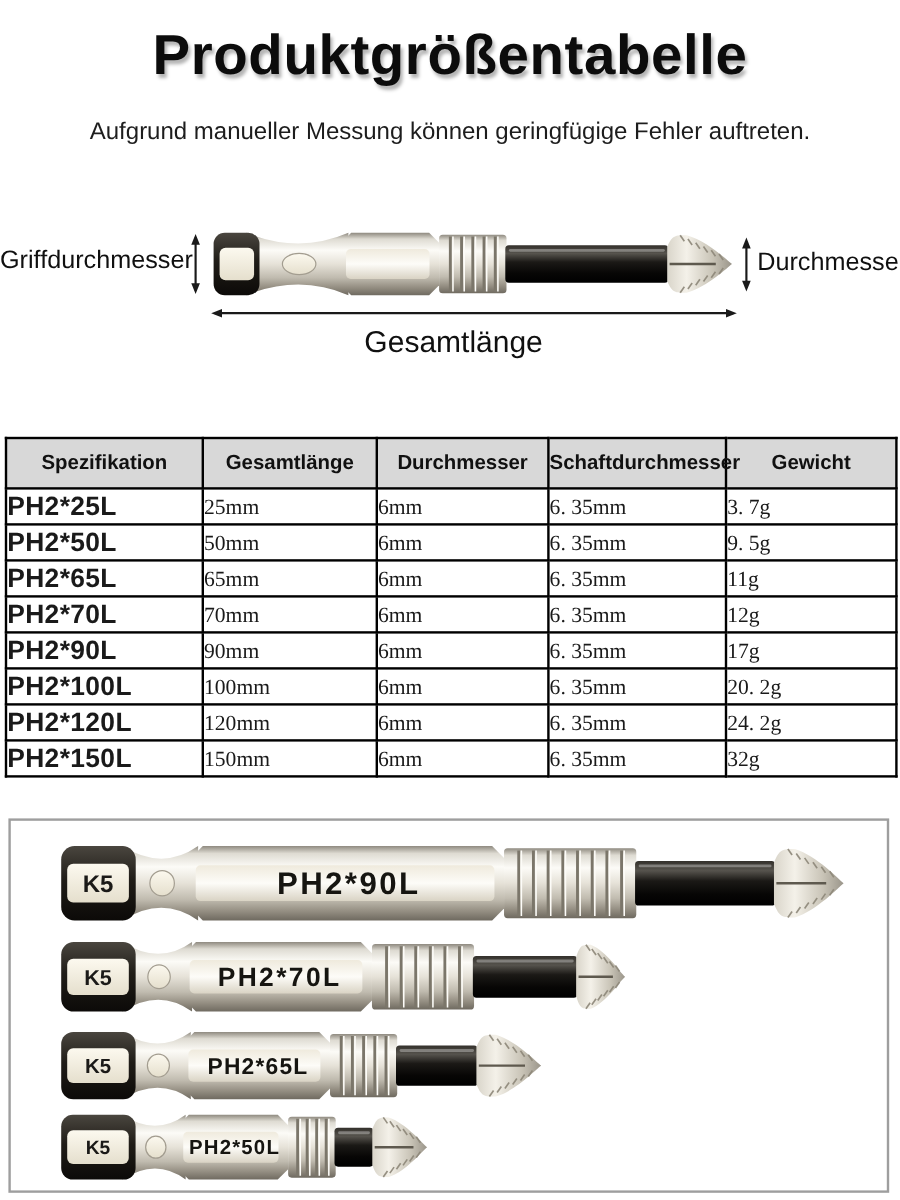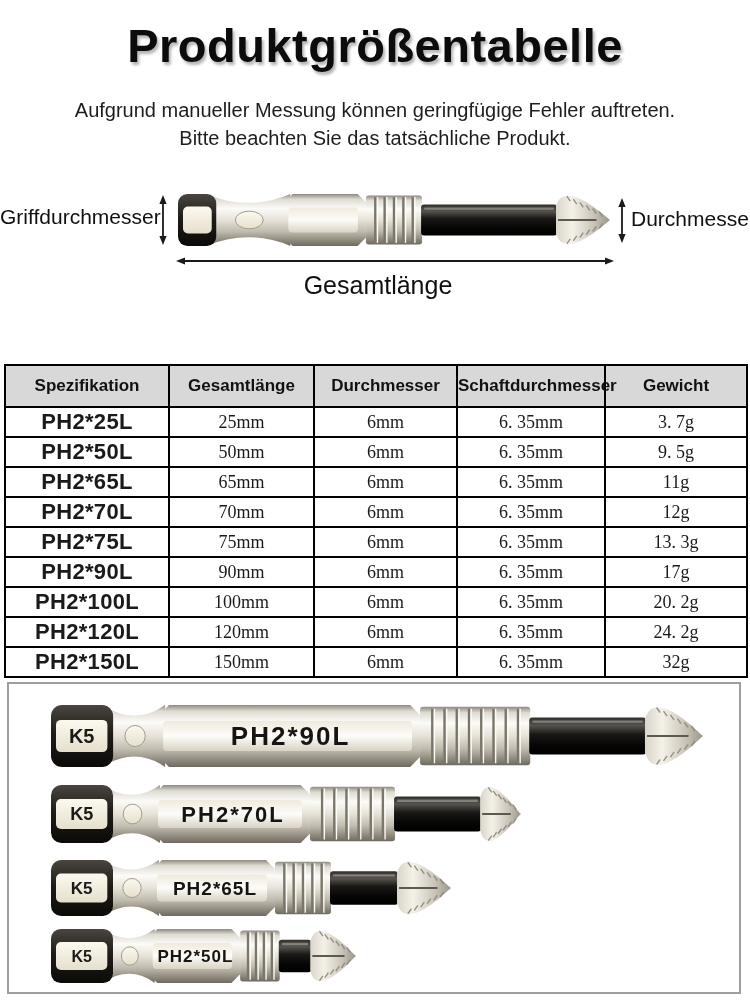--- a/index.html
+++ b/index.html
@@ -16,38 +16,37 @@
   #diagram-svg-holder{position:absolute;left:0;top:0;width:750px;height:130px;}
   .dlabel{position:absolute;color:#101010;font-weight:500;white-space:nowrap;}
   .dlabel-left{top:22px;left:0;width:158px;text-align:left;font-size:21px;}
   .dlabel-right{top:24px;left:631px;font-size:21px;}
   .dlabel-bottom{top:88px;left:3px;width:750px;text-align:center;font-size:25px;}
 
   .spec-table{position:absolute;top:364px;left:4px;width:742px;
               border-collapse:collapse;table-layout:fixed;}
   .spec-table th{background:var(--header-bg,#d8d8d8);border:2px solid #000;
                  font-size:17px;font-weight:600;height:40px;color:#111;padding:0;}
-  .spec-table td{border:2px solid #000;text-align:center;height:24px;padding:1px 0;color:#1a1a1a;}
+  .spec-table td{border:2px solid #000;text-align:left;height:24px;padding:1px 0;color:#1a1a1a;}
   td.spec{font-size:22px;font-weight:600;letter-spacing:.3px;}
   td.val{font-family:Liberation Serif, serif;font-size:18px;}
 
   .panel{position:absolute;top:682px;left:7px;width:734px;height:312px;
          border:2px solid var(--panel-border,#9e9e9e);background:#fff;box-sizing:border-box;}
   #bits-svg-holder{position:absolute;left:0;top:0;width:730px;height:308px;}
 </style>
 </head>
 <body>
 
 <div class="page">
 
   <h1 class="title">Produktgrößentabelle</h1>
 
   <div class="subtitle">
     <span>Aufgrund manueller Messung können geringfügige Fehler auftreten.</span><br>
-    <span>Bitte beachten Sie das tatsächliche Produkt.</span>
   </div>
 
   <div class="diagram">
     <div id="diagram-svg-holder"><svg width="750" height="130" viewBox="0 0 750 130" xmlns="http://www.w3.org/2000/svg">
           <defs>
   <linearGradient id="dgMetal" x1="0" y1="0" x2="0" y2="1">
     <stop offset="0" stop-color="#8f8a80"></stop>
               <stop offset="0.10" stop-color="#dedbd2"></stop>
     <stop offset="0.28" stop-color="#fcfbf7"></stop>
               <stop offset="0.50" stop-color="#e6e2d8"></stop>
@@ -177,27 +176,20 @@
           <td class="val">6mm</td>
           <td class="val">6. 35mm</td>
           <td class="val">11g</td>
         </tr>
         <tr>
           <td class="spec">PH2*70L</td>
           <td class="val">70mm</td>
           <td class="val">6mm</td>
           <td class="val">6. 35mm</td>
           <td class="val">12g</td>
-        </tr>
-        <tr>
-          <td class="spec">PH2*75L</td>
-          <td class="val">75mm</td>
-          <td class="val">6mm</td>
-          <td class="val">6. 35mm</td>
-          <td class="val">13. 3g</td>
         </tr>
         <tr>
           <td class="spec">PH2*90L</td>
           <td class="val">90mm</td>
           <td class="val">6mm</td>
           <td class="val">6. 35mm</td>
           <td class="val">17g</td>
         </tr>
         <tr>
           <td class="spec">PH2*100L</td>

